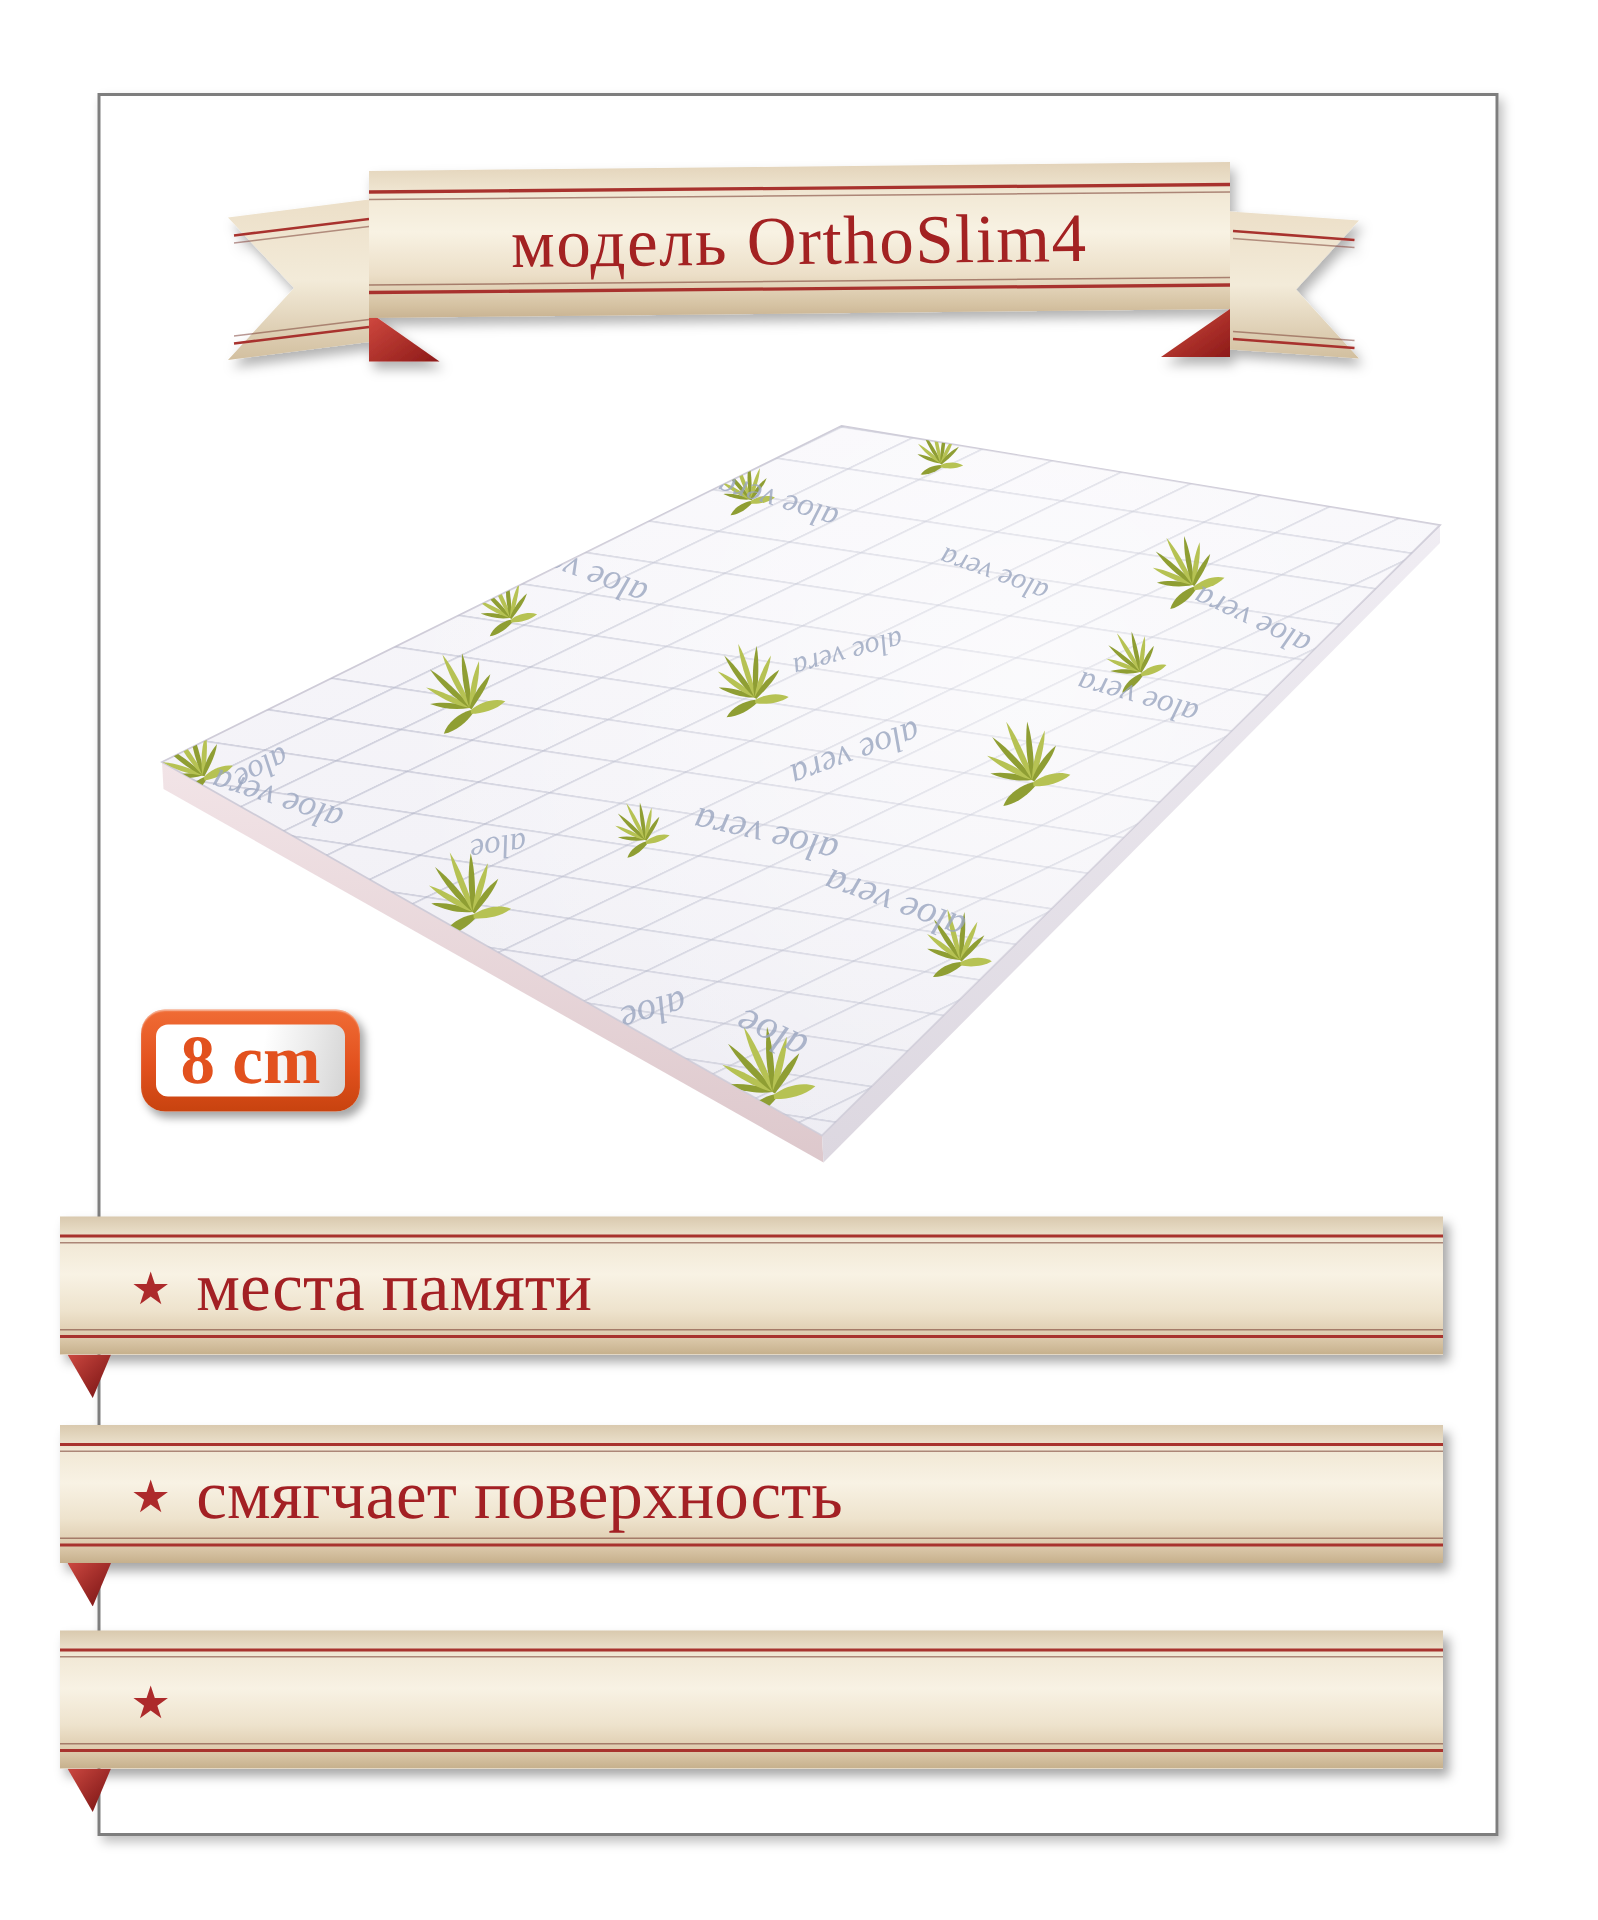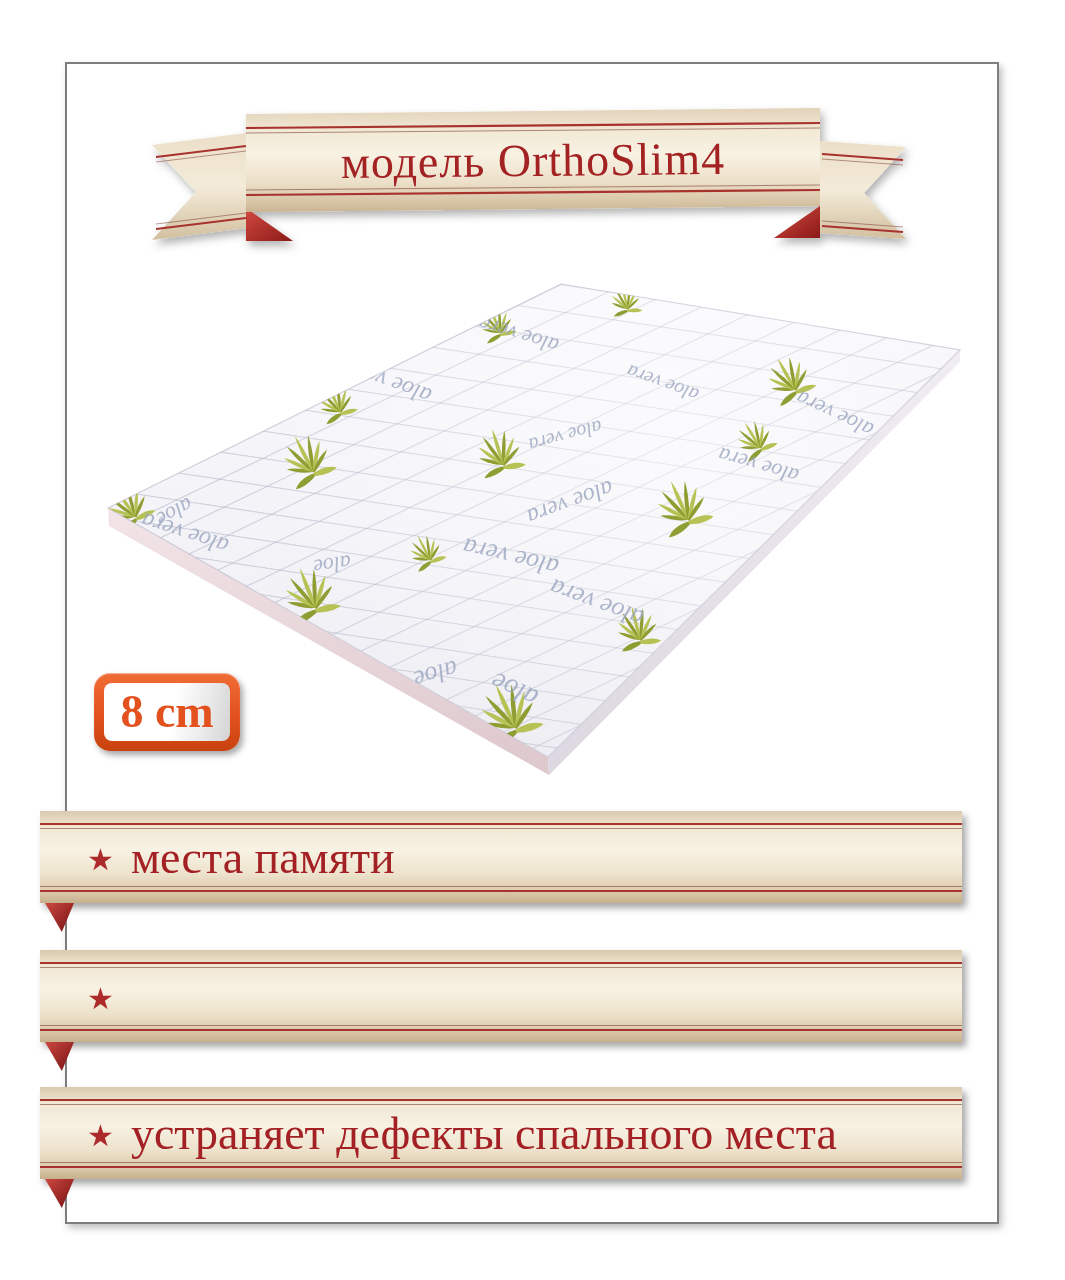--- a/index.html
+++ b/index.html
@@ -22,21 +22,21 @@
   .s-top{top:12px}.sd-top{top:17px}
   .s-bot{bottom:11px}.sd-bot{bottom:16px}
   .banner-text{position:absolute;inset:0;display:flex;align-items:center;padding-left:47px;
                font-size:46px;color:#a32024;}
   .banner-text .star{font-size:30px;color:#ad2a2b;margin-right:17px;padding-top:4px;}
   .fold{position:absolute;left:5px;top:100%;width:29px;height:29px;
         background:linear-gradient(135deg,#cc4840 0%,#7d1616 90%);
         clip-path:polygon(0 0,100% 0,58% 100%);}
 
   
-  .badge{position:absolute;left:94px;top:673px;width:146px;height:78px;border-radius:16px;
+  .badge{position:absolute;left:94px;top:673px;width:146px;height:68px;border-radius:16px;
          background:linear-gradient(180deg,#f06c35 0%,#e2511e 55%,#c8430f 100%);
          box-shadow:3px 4px 6px rgba(0,0,0,.35), inset 0 1px 1px rgba(255,255,255,.5);}
   .badge-inner{position:absolute;inset:10px;border-radius:8px;
          background:linear-gradient(100deg,#ffffff 0%,#ffffff 55%,#e9e9e9 80%,#d4d4d4 100%);
          display:flex;align-items:center;justify-content:center;}
   .badge-inner span{font-size:46px;font-weight:bold;color:#e2511e;line-height:1;}
 </style>
 </head>
 <body>
 
@@ -199,29 +199,29 @@
     <div class="fold"></div>
   </div>
 
   <div class="banner" style="top:950px">
     <div class="stripe s-top"></div>
     <div class="stripe-dark sd-top"></div>
     <div class="stripe s-bot"></div>
     <div class="stripe-dark sd-bot"></div>
     <div class="banner-text">
       <span class="star">★</span>
+      <span>смягчает поверхность</span>
     </div>
     <div class="fold"></div>
   </div>
 
   <div class="banner" style="top:1087px">
     <div class="stripe s-top"></div>
     <div class="stripe-dark sd-top"></div>
     <div class="stripe s-bot"></div>
     <div class="stripe-dark sd-bot"></div>
     <div class="banner-text">
       <span class="star">★</span>
-      <span>устраняет дефекты спального места</span>
     </div>
     <div class="fold"></div>
   </div>
 
 </div>
 
 </body></html>

